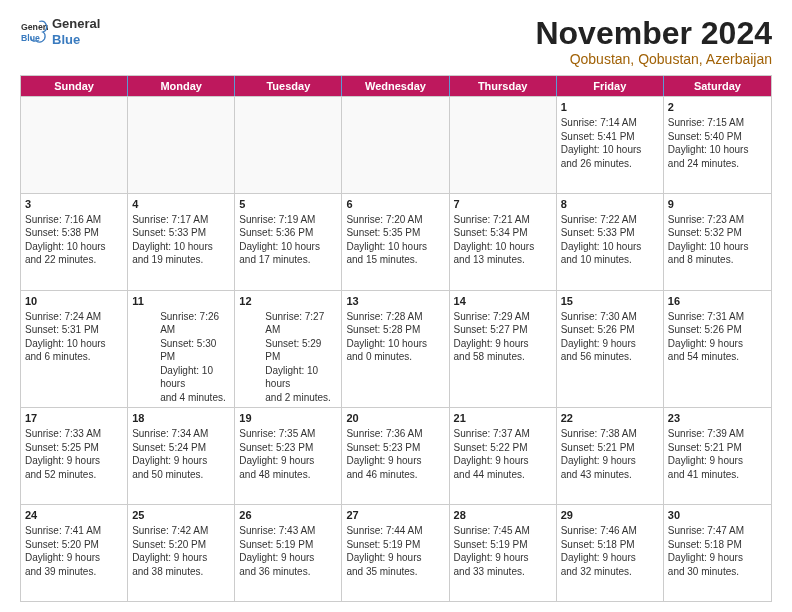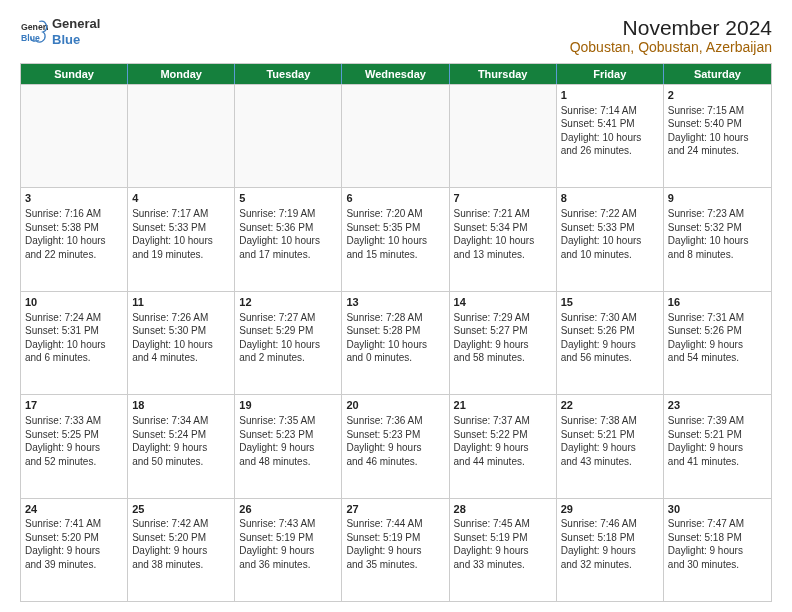--- a/index.html
+++ b/index.html
@@ -35,39 +35,39 @@
       line-height: 1.2;
     }
     .logo-icon {
       width: 28px;
       height: 28px;
     }
     .title-block {
       text-align: right;
     }
     .month-title {
-      font-size: 21px;
-      font-weight: normal;
+      font-size: 32px;
+      font-weight: bold;
       color: #222;
       line-height: 1.1;
     }
     .subtitle {
       font-size: 14px;
       color: #a16207;
     }
     .calendar {
       flex: 1;
       display: flex;
       flex-direction: column;
       border: 1px solid #ccc;
     }
     .cal-header-row {
       display: grid;
       grid-template-columns: repeat(7, 1fr);
-      background: #15803d;
+      background: #be185d;
     }
     .cal-header-cell {
       color: #fff;
       font-size: 11px;
       font-weight: bold;
       text-align: center;
       padding: 4px 2px;
       border-right: 1px solid #5a9bd4;
     }
     .cal-header-cell:last-child { border-right: none; }
@@ -217,28 +217,28 @@
         <div class="cal-row">
           <div class="cal-cell">
             <span class="day-num">10</span>
             <div class="cell-info" style="white-space: pre-wrap;">Sunrise: 7:24 AM
 Sunset: 5:31 PM
 Daylight: 10 hours
 and 6 minutes.</div>
           </div>
           <div class="cal-cell">
             <span class="day-num">11</span>
-            <div class="cell-info" style="white-space: pre-wrap;">Sunrise: 7:26 AM
+            <div class="cell-info" style="white-space: pre-wrap; margin-left: 28px;">Sunrise: 7:26 AM
 Sunset: 5:30 PM
 Daylight: 10 hours
 and 4 minutes.</div>
           </div>
           <div class="cal-cell">
             <span class="day-num">12</span>
-            <div class="cell-info" style="white-space: pre-wrap;">Sunrise: 7:27 AM
+            <div class="cell-info" style="white-space: pre-wrap; margin-left: 26px;">Sunrise: 7:27 AM
 Sunset: 5:29 PM
 Daylight: 10 hours
 and 2 minutes.</div>
           </div>
           <div class="cal-cell">
             <span class="day-num">13</span>
             <div class="cell-info" style="white-space: pre-wrap;">Sunrise: 7:28 AM
 Sunset: 5:28 PM
 Daylight: 10 hours
 and 0 minutes.</div>

